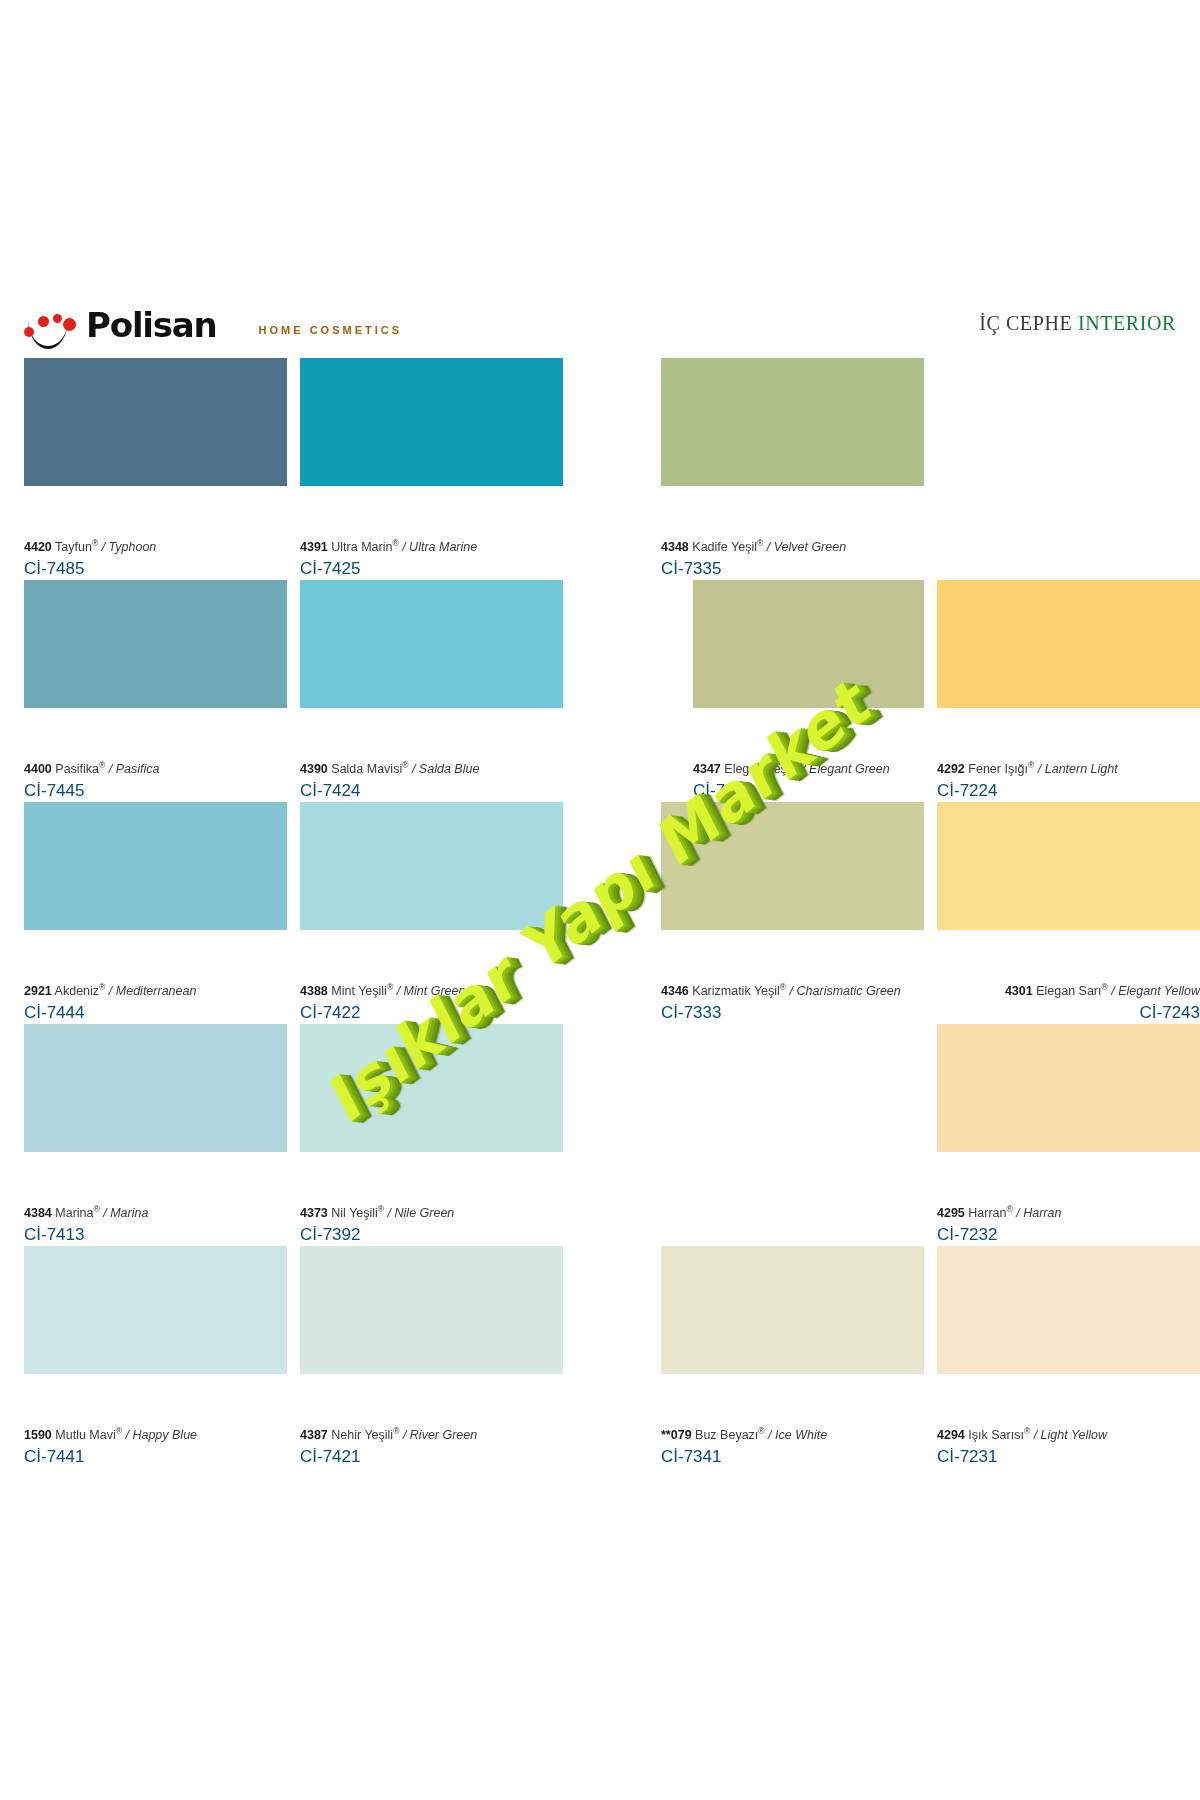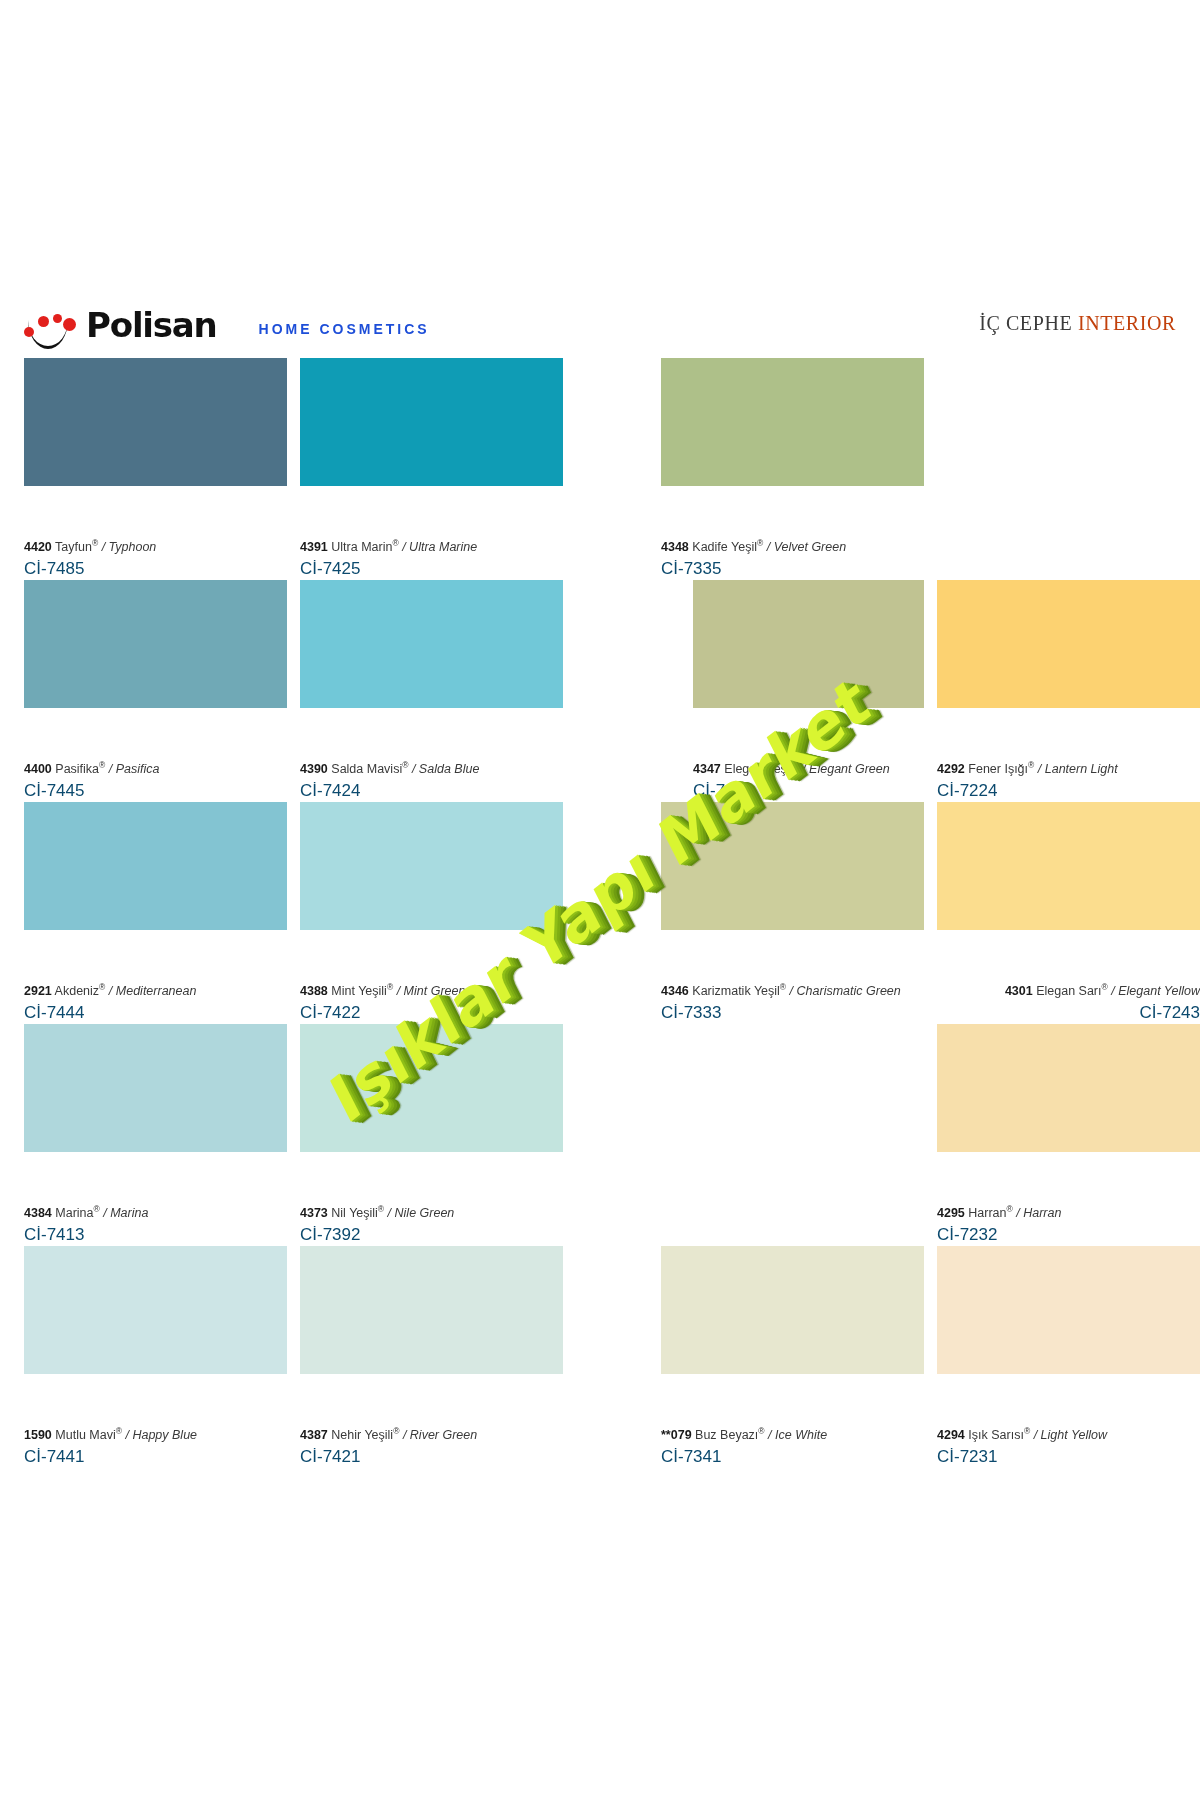--- a/index.html
+++ b/index.html
@@ -75,40 +75,40 @@
     font-family: "DejaVu Sans", sans-serif;
     font-weight: 700;
     font-size: 34px;
     letter-spacing: -1.2px;
     color: #111111;
     line-height: 1;
     transform: translateY(2px);
   }
   .logo-sub {
     font-family: "Liberation Sans", sans-serif;
-    font-size: 14px;
+    font-size: 11px;
     font-weight: 700;
     letter-spacing: 3.0px;
-    color: #1d4ed8;
+    color: #a16207;
     line-height: 1;
     transform: translateY(-4px);
     padding-left: 32px;
   }
 
   .header-right {
     position: absolute;
     right: 0;
     top: 12px;
     font-family: "Liberation Serif", serif;
     font-size: 20px;
     letter-spacing: 0.6px;
     white-space: nowrap;
   }
   .header-right .hr-tr { color: #3b3b3b; }
-  .header-right .hr-en { color: #c2410c; }
+  .header-right .hr-en { color: #15803d; }
 
   
   .grid {
     position: relative;
     margin: 10px 24px 0 24px;
     display: grid;
     grid-template-columns: 263px 263px 72px 263px 263px;
     grid-auto-rows: 222px;
     column-gap: 13px;
     row-gap: 0px;

